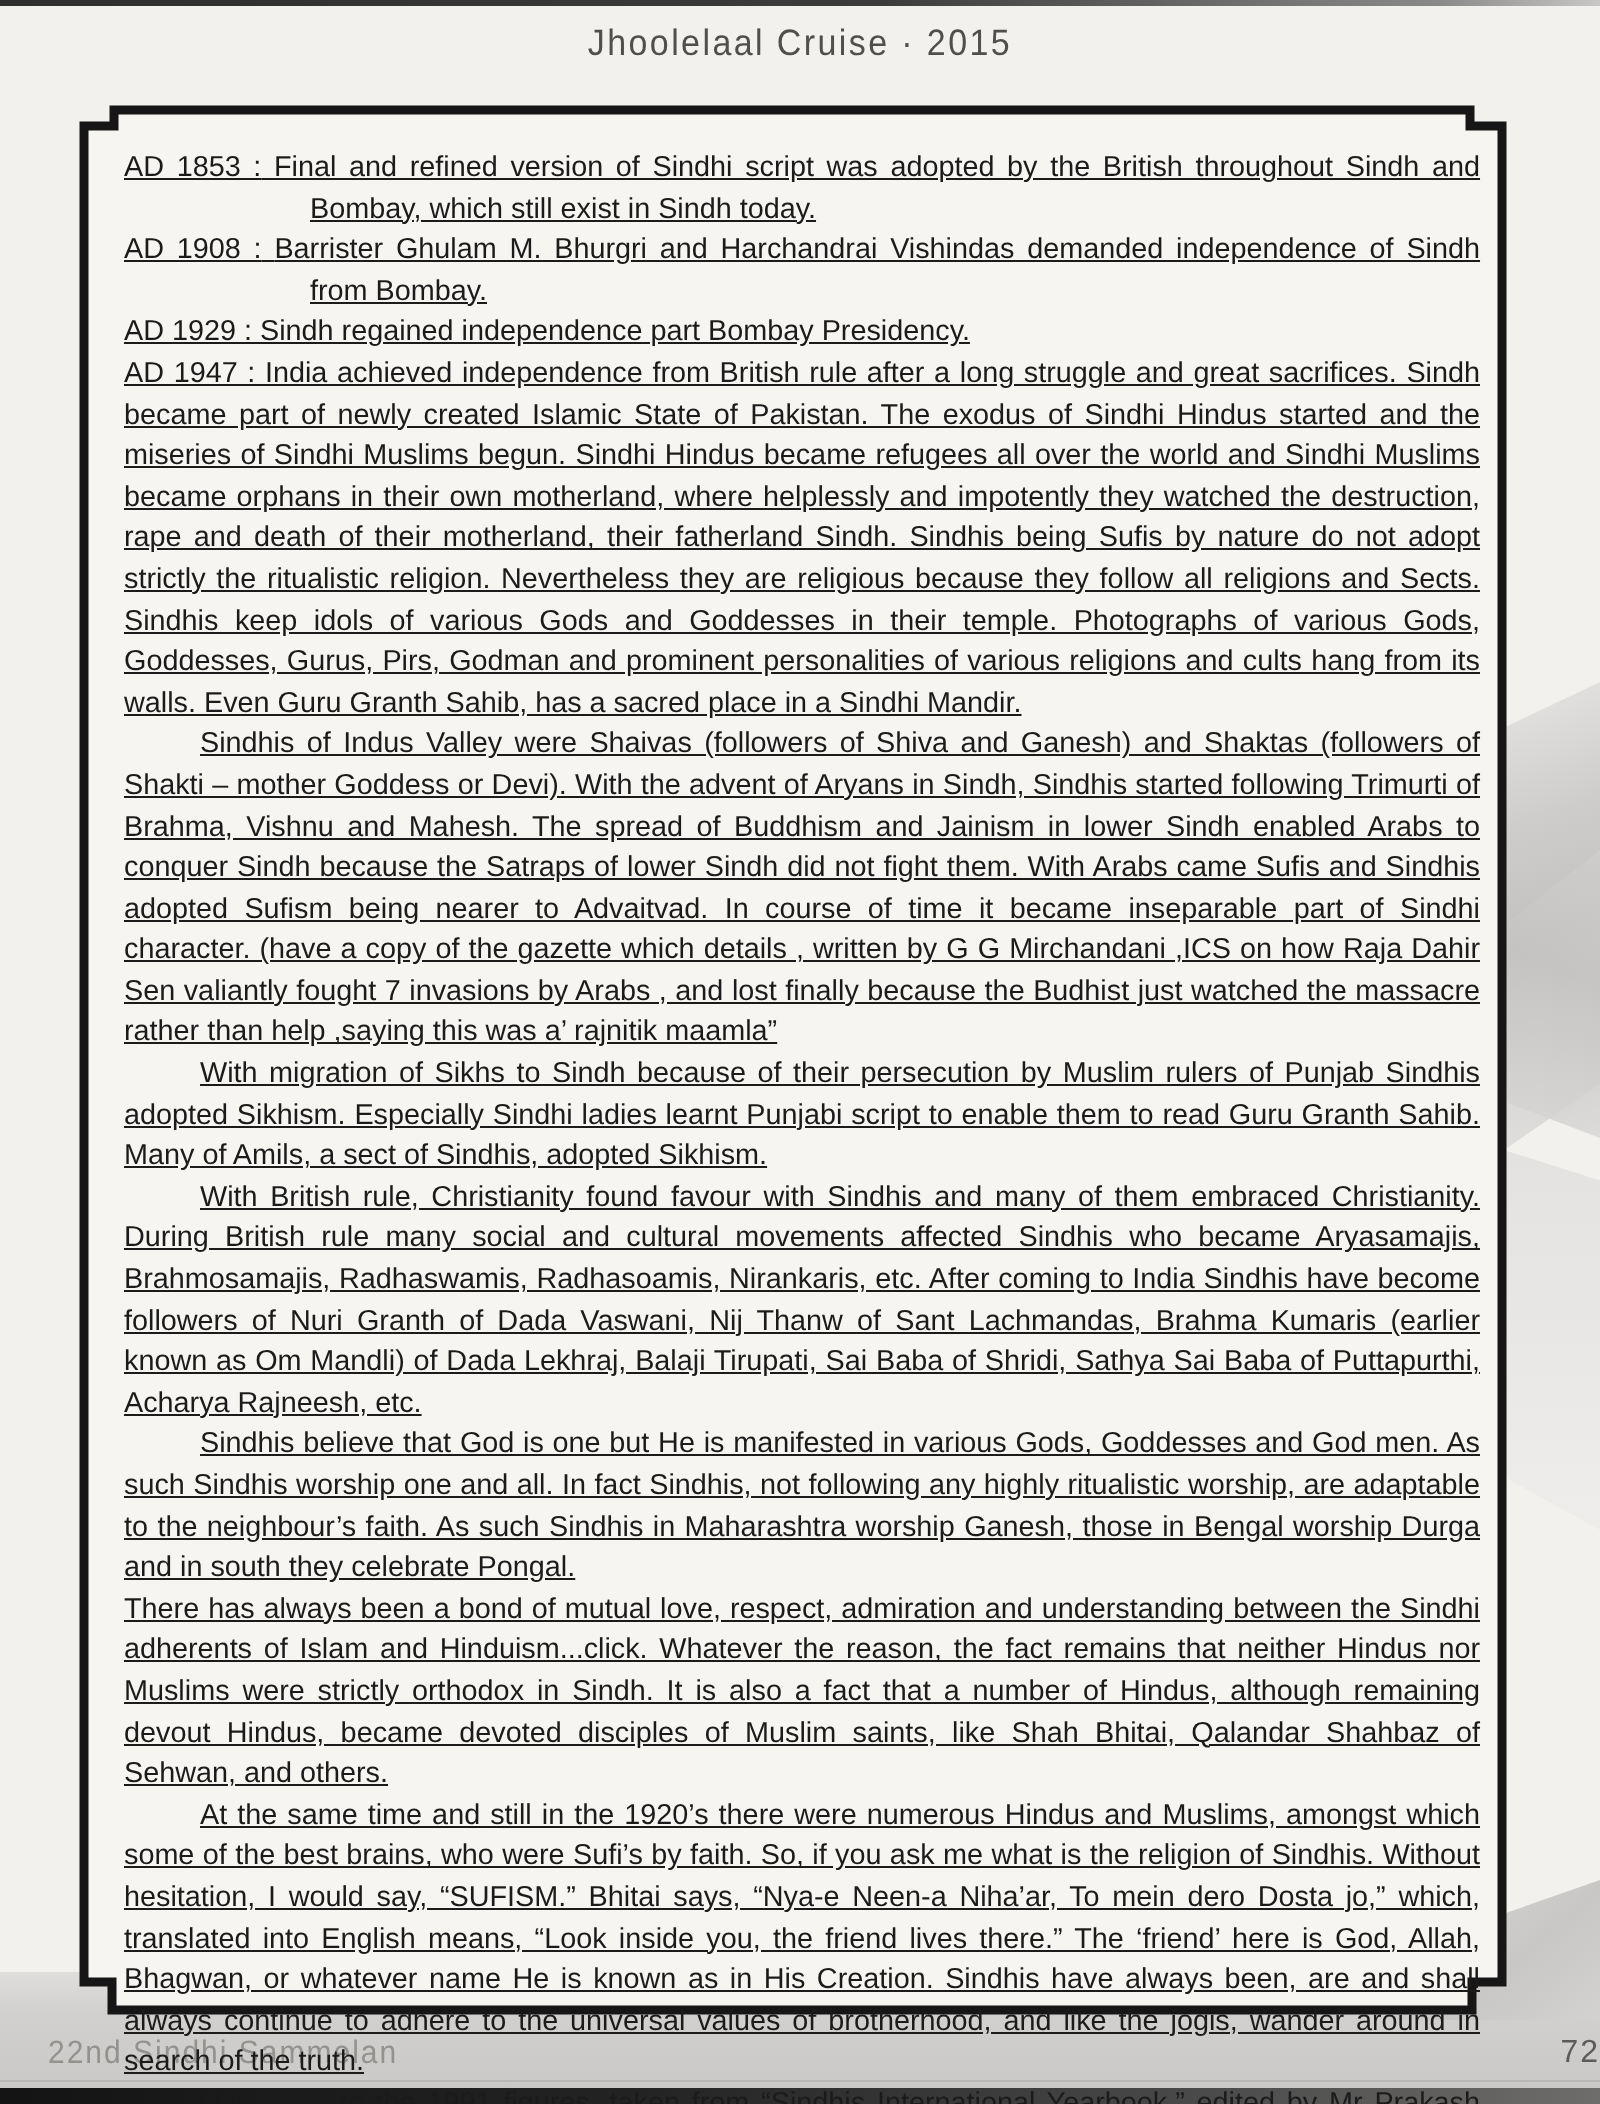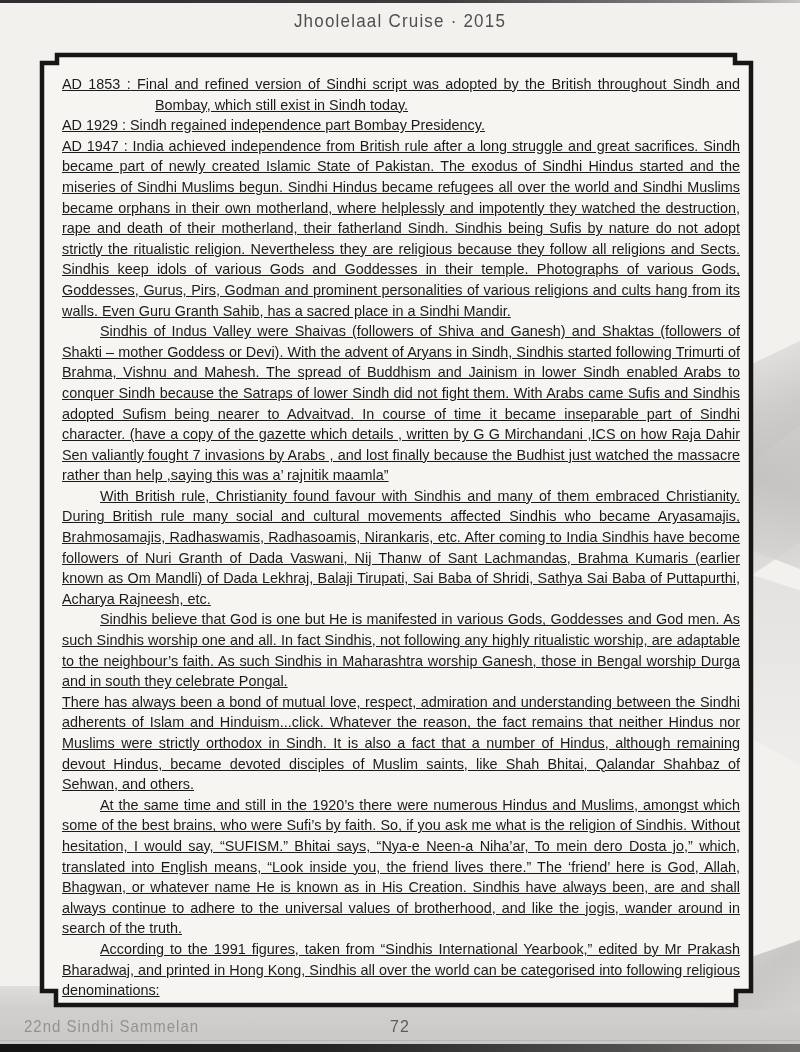--- a/index.html
+++ b/index.html
@@ -27,21 +27,21 @@
     clip-path:polygon(0 0,100% 8%,100% 100%,0 86%);}
   .bottom-band{position:absolute;left:0;top:986px;width:800px;height:58px;
     background:linear-gradient(180deg,#e0dedc 0%,#d2d0ce 35%,#cbc9c7 100%);}
   .facet-d{position:absolute;left:690px;top:940px;width:110px;height:70px;
     background:linear-gradient(140deg,#dddbd9 0%,#c9c7c5 60%,#d4d2d0 100%);
     clip-path:polygon(0 55%,100% 0,100% 100%,0 100%);}
 
   .footer-rule{position:absolute;left:0;top:1040px;width:800px;height:1px;background:#b9b7b5;}
   .footer-left{position:absolute;left:24px;top:1018px;font-size:15px;color:#94928f;
     letter-spacing:1px;transform:scaleY(1.08);}
-  .footer-page-num{position:absolute;left:0;top:1018px;width:800px;text-align:center;
+  .footer-page-num{position:absolute;left:0;top:1018px;width:800px;text-align:right;
     font-size:16px;color:#5d5b59;letter-spacing:1px;}
 
   .frame-svg{position:absolute;left:0;top:0;z-index:2;}
 
   .content{position:absolute;z-index:3;left:62px;top:74px;width:678px;
     font-size:14.4px;line-height:20.6px;color:#1b1b1b;text-align:justify;}
   .content p{margin:0;text-decoration:underline;}
   .hang{padding-left:93px;text-indent:-93px;}
   .indent{text-indent:38px;}
   .flush{text-indent:0;}
@@ -58,24 +58,26 @@
 <div class="facet-c"></div>
 <div class="bottom-band"></div>
 <div class="facet-d"></div>
 
 <svg class="frame-svg" width="800" height="1052" viewBox="0 0 800 1052">
   <path d="M 57,55 L 735,55 L 735,63 L 751,63 L 751,991 L 736,991 L 736,1005 L 56,1005 L 56,991 L 42,991 L 42,63 L 57,63 Z" fill="#f6f5f2" stroke="#161616" stroke-width="4.5" stroke-linejoin="miter"></path>
 </svg>
 
 <div class="content">
   <p class="hang"><span>AD 1853 :</span>&nbsp;<span>Final and refined version of Sindhi script was adopted by the British throughout Sindh and Bombay, which still exist in Sindh today.</span></p>
+  <p class="hang"><span>AD 1908 :</span>&nbsp;<span>Barrister Ghulam M. Bhurgri and Harchandrai Vishindas demanded independence of Sindh from Bombay.</span></p>
   <p class="hang"><span>AD 1929 :</span>&nbsp;<span>Sindh regained independence part Bombay Presidency.</span></p>
 
   <p class="flush">AD 1947 : India achieved independence from British rule after a long struggle and great sacrifices. Sindh became part of newly created Islamic State of Pakistan. The exodus of Sindhi Hindus started and the miseries of Sindhi Muslims begun. Sindhi Hindus became refugees all over the world and Sindhi Muslims became orphans in their own motherland, where helplessly and impotently they watched the destruction, rape and death of their motherland, their fatherland Sindh. Sindhis being Sufis by nature do not adopt strictly the ritualistic religion. Nevertheless they are religious because they follow all religions and Sects. Sindhis keep idols of various Gods and Goddesses in their temple. Photographs of various Gods, Goddesses, Gurus, Pirs, Godman and prominent personalities of various religions and cults hang from its walls. Even Guru Granth Sahib, has a sacred place in a Sindhi Mandir.</p>
   <p class="indent">Sindhis of Indus Valley were Shaivas (followers of Shiva and Ganesh) and Shaktas (followers of Shakti – mother Goddess or Devi). With the advent of Aryans in Sindh, Sindhis started following Trimurti of Brahma, Vishnu and Mahesh. The spread of Buddhism and Jainism in lower Sindh enabled Arabs to conquer Sindh because the Satraps of lower Sindh did not fight them. With Arabs came Sufis and Sindhis adopted Sufism being nearer to Advaitvad. In course of time it became inseparable part of Sindhi character. (have a copy of the gazette which details , written by G G Mirchandani ,ICS on how Raja Dahir Sen valiantly fought 7 invasions by Arabs , and lost finally because the Budhist just watched the massacre rather than help ,saying this was a’ rajnitik maamla”</p>
+  <p class="indent">With migration of Sikhs to Sindh because of their persecution by Muslim rulers of Punjab Sindhis adopted Sikhism. Especially Sindhi ladies learnt Punjabi script to enable them to read Guru Granth Sahib. Many of Amils, a sect of Sindhis, adopted Sikhism.</p>
   <p class="indent">With British rule, Christianity found favour with Sindhis and many of them embraced Christianity. During British rule many social and cultural movements affected Sindhis who became Aryasamajis, Brahmosamajis, Radhaswamis, Radhasoamis, Nirankaris, etc. After coming to India Sindhis have become followers of Nuri Granth of Dada Vaswani, Nij Thanw of Sant Lachmandas, Brahma Kumaris (earlier known as Om Mandli) of Dada Lekhraj, Balaji Tirupati, Sai Baba of Shridi, Sathya Sai Baba of Puttapurthi, Acharya Rajneesh, etc.</p>
   <p class="indent">Sindhis believe that God is one but He is manifested in various Gods, Goddesses and God men. As such Sindhis worship one and all. In fact Sindhis, not following any highly ritualistic worship, are adaptable to the neighbour’s faith. As such Sindhis in Maharashtra worship Ganesh, those in Bengal worship Durga and in south they celebrate Pongal.</p>
   <p class="flush">There has always been a bond of mutual love, respect, admiration and understanding between the Sindhi adherents of Islam and Hinduism...click. Whatever the reason, the fact remains that neither Hindus nor Muslims were strictly orthodox in Sindh. It is also a fact that a number of Hindus, although remaining devout Hindus, became devoted disciples of Muslim saints, like Shah Bhitai, Qalandar Shahbaz of Sehwan, and others.</p>
   <p class="indent">At the same time and still in the 1920’s there were numerous Hindus and Muslims, amongst which some of the best brains, who were Sufi’s by faith. So, if you ask me what is the religion of Sindhis. Without hesitation, I would say, “SUFISM.” Bhitai says, “Nya-e Neen-a Niha’ar, To mein dero Dosta jo,” which, translated into English means, “Look inside you, the friend lives there.” The ‘friend’ here is God, Allah, Bhagwan, or whatever name He is known as in His Creation. Sindhis have always been, are and shall always continue to adhere to the universal values of brotherhood, and like the jogis, wander around in search of the truth.</p>
   <p class="indent">According to the 1991 figures, taken from “Sindhis International Yearbook,” edited by Mr Prakash Bharadwaj, and printed in Hong Kong, Sindhis all over the world can be categorised into following religious denominations:</p>
 
 </div>
 
 <div class="footer-rule"></div>
 <div class="footer-left">22nd Sindhi Sammelan</div>

